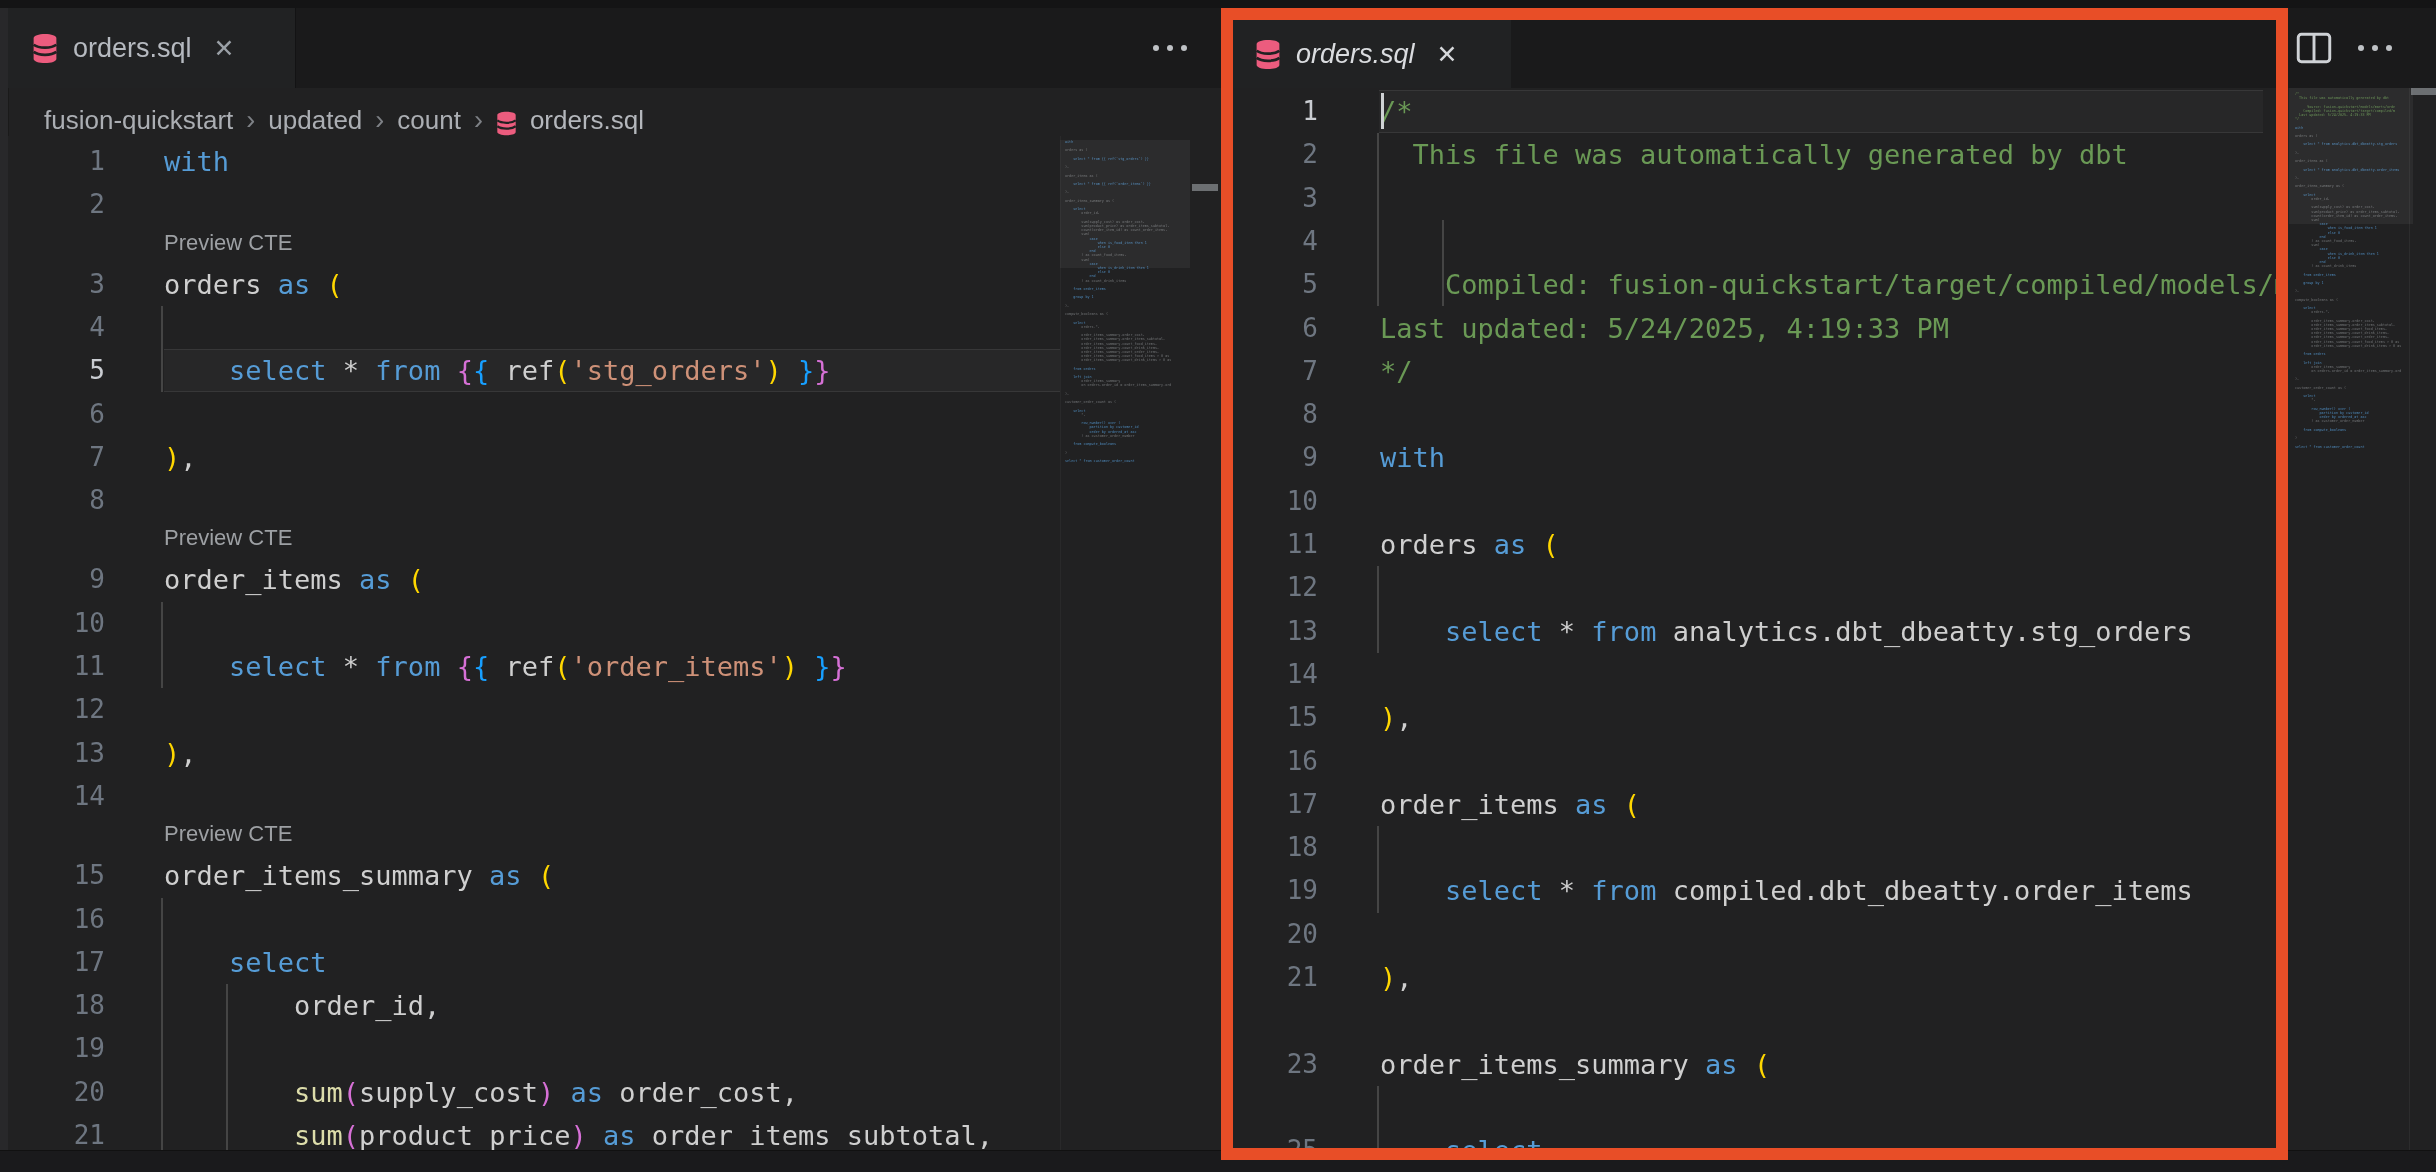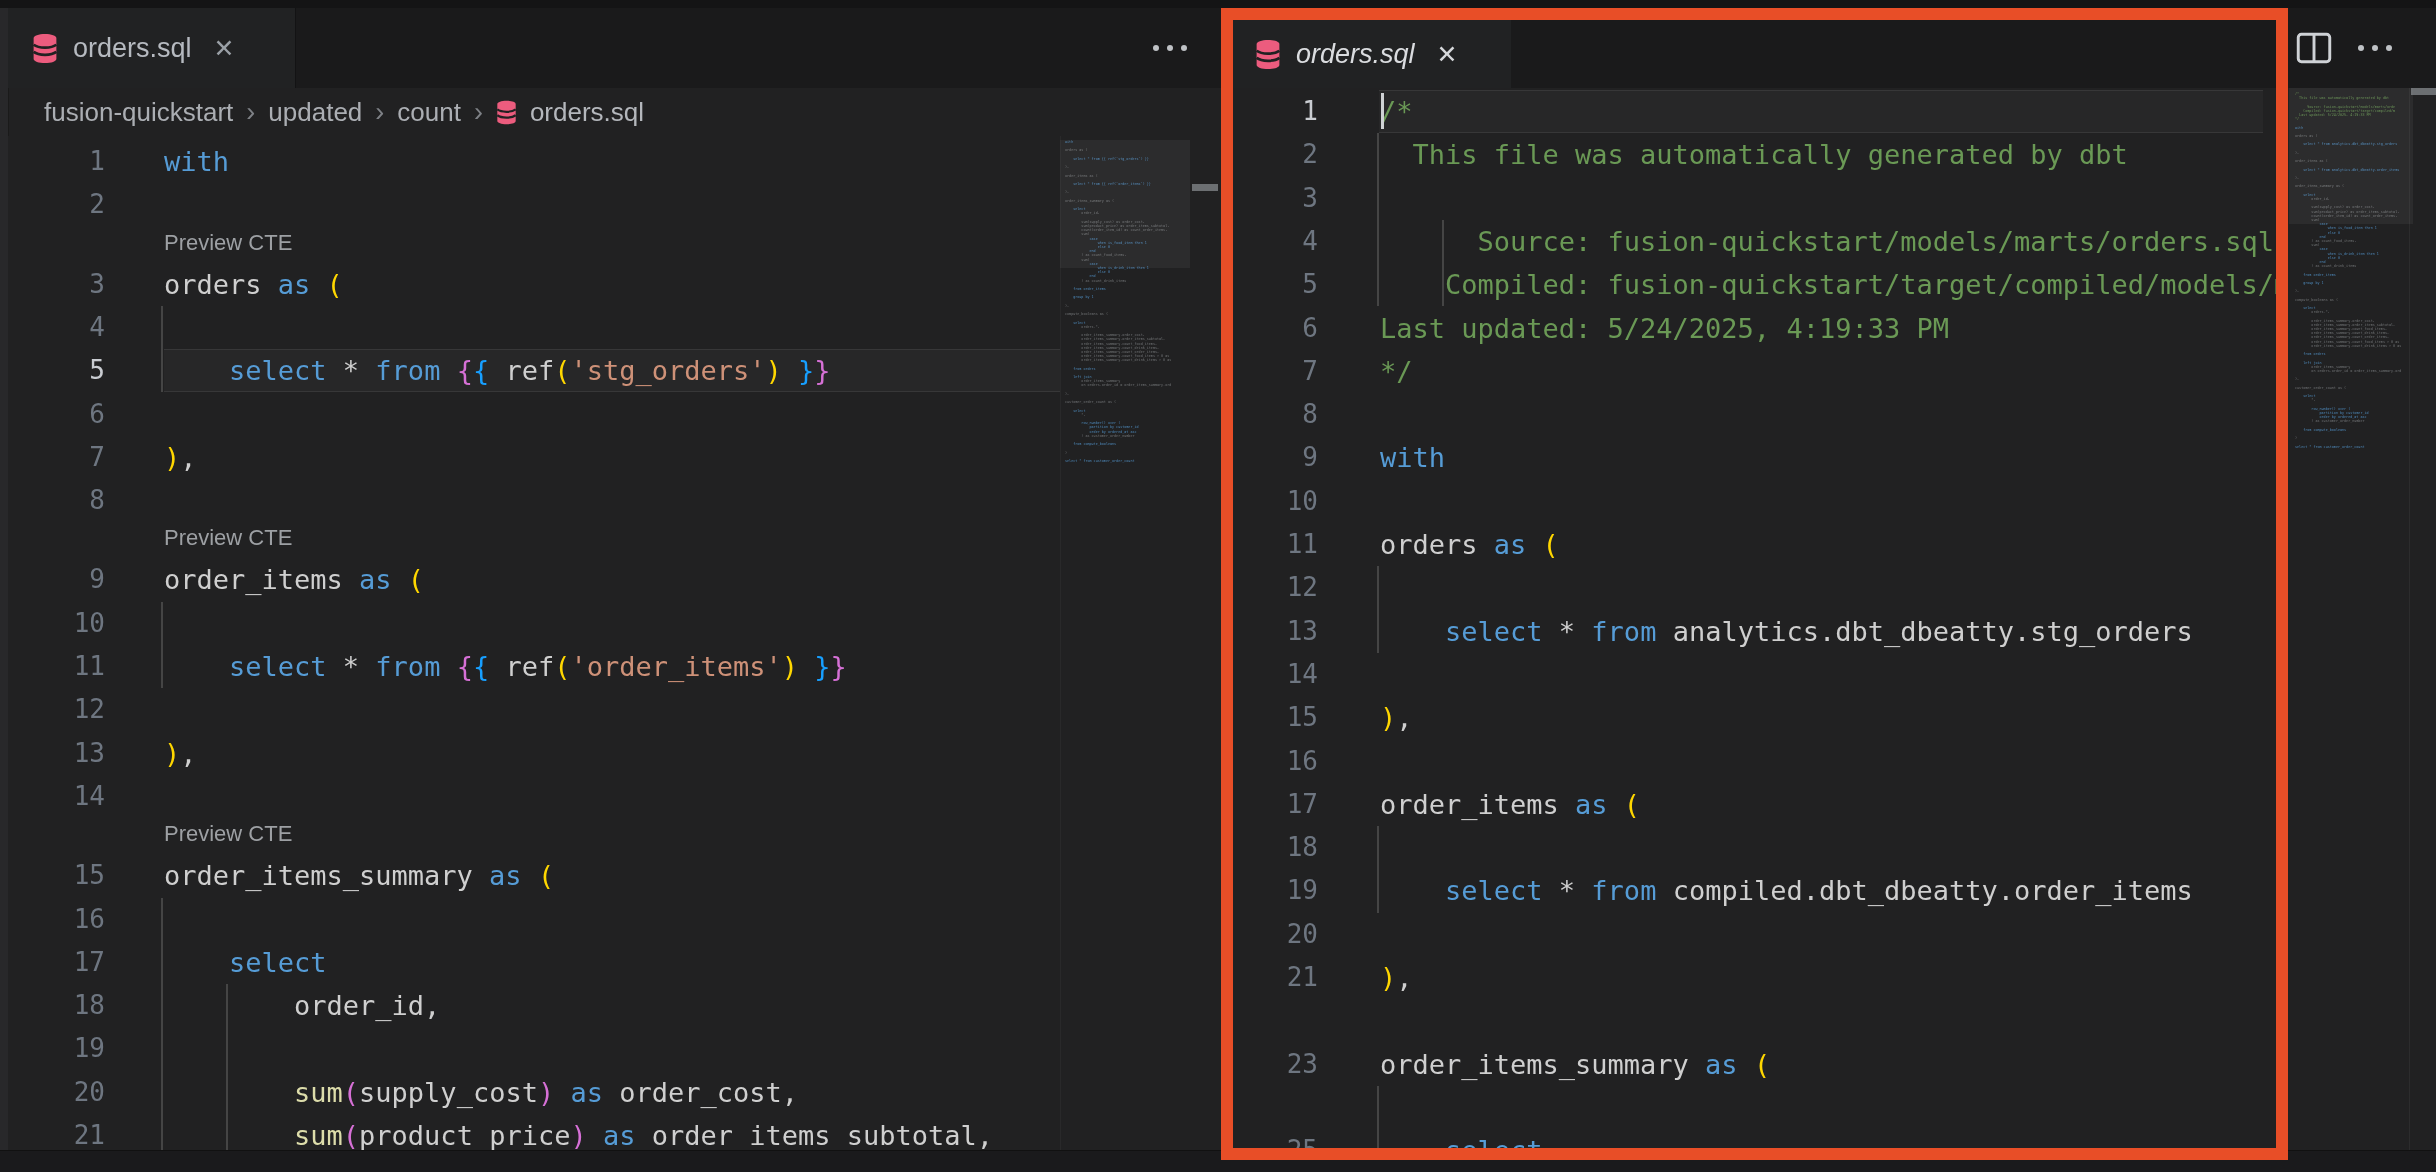--- a/index.html
+++ b/index.html
@@ -18,21 +18,21 @@
   #left-tab .tab-label{color:#b6bac0;}
   #right-tab .tab-label{color:#dadcdf;font-style:italic;}
   .tab-close{margin-left:22px;font-size:25px;line-height:25px;cursor:pointer;}
   #left-tab .tab-close{color:#9aa0a6;}
   #right-tab .tab-close{color:#d6d8db;}
   .dots-icon{display:flex;gap:8px;align-items:center;}
   .dots-icon i{width:6px;height:6px;border-radius:50%;background:#bfc2c6;display:block;}
   #left-actions{left:1128px;top:8px;width:84px;height:80px;display:flex;align-items:center;justify-content:center;}
   #right-actions{left:2296px;top:8px;width:134px;height:80px;display:flex;align-items:center;gap:26px;}
   
-  #breadcrumb{left:8px;top:88px;width:1213px;height:48px;display:flex;align-items:center;
+  #breadcrumb{left:8px;top:88px;width:1213px;height:48px;display:flex;align-items:flex-end;
               padding-left:36px;box-sizing:border-box;font-size:26px;color:#abaeb3;gap:13px;}
   #breadcrumb .crumb{white-space:nowrap;cursor:pointer;}
   #breadcrumb .sep{color:#7e8186;font-size:27px;}
   #breadcrumb .file{color:#b4b7bc;}
   
   .pane{overflow:hidden;background:#212122;}
   #left-pane{left:8px;top:136px;width:1052px;height:1014px;}
   #right-pane{left:1233px;top:88px;width:1043px;height:1060px;}
   .row{position:absolute;left:0;right:0;}
   .num{position:absolute;top:0;text-align:right;font-family:"DejaVu Sans Mono",monospace;
@@ -245,21 +245,20 @@
       <div class="row" style="top: 45.3px; height: 43.3px; line-height: 43.3px;">
         <div class="num" style="width: 85px;">2</div>
         <div class="codeline" style="left: 147px;"><span class="tk-c">  This file was automatically generated by dbt</span></div>
       </div>
       <div class="row" style="top: 88.6px; height: 43.3px; line-height: 43.3px;">
         <div class="num" style="width: 85px;">3</div>
         <div class="codeline" style="left: 147px;"></div>
       </div>
       <div class="row" style="top: 131.9px; height: 43.3px; line-height: 43.3px;">
         <div class="num" style="width: 85px;">4</div>
-        <div class="codeline" style="left: 147px;"><span class="tk-c">      Source: fusion-quickstart/models/marts/orders.sql</span></div>
       </div>
       <div class="row" style="top: 175.2px; height: 43.3px; line-height: 43.3px;">
         <div class="num" style="width: 85px;">5</div>
         <div class="codeline" style="left: 147px;"><span class="tk-c">    Compiled: fusion-quickstart/target/compiled/models/marts/orders.sql</span></div>
       </div>
       <div class="row" style="top: 218.5px; height: 43.3px; line-height: 43.3px;">
         <div class="num" style="width: 85px;">6</div>
         <div class="codeline" style="left: 147px;"><span class="tk-c">Last updated: 5/24/2025, 4:19:33 PM</span></div>
       </div>
       <div class="row" style="top: 261.8px; height: 43.3px; line-height: 43.3px;">

